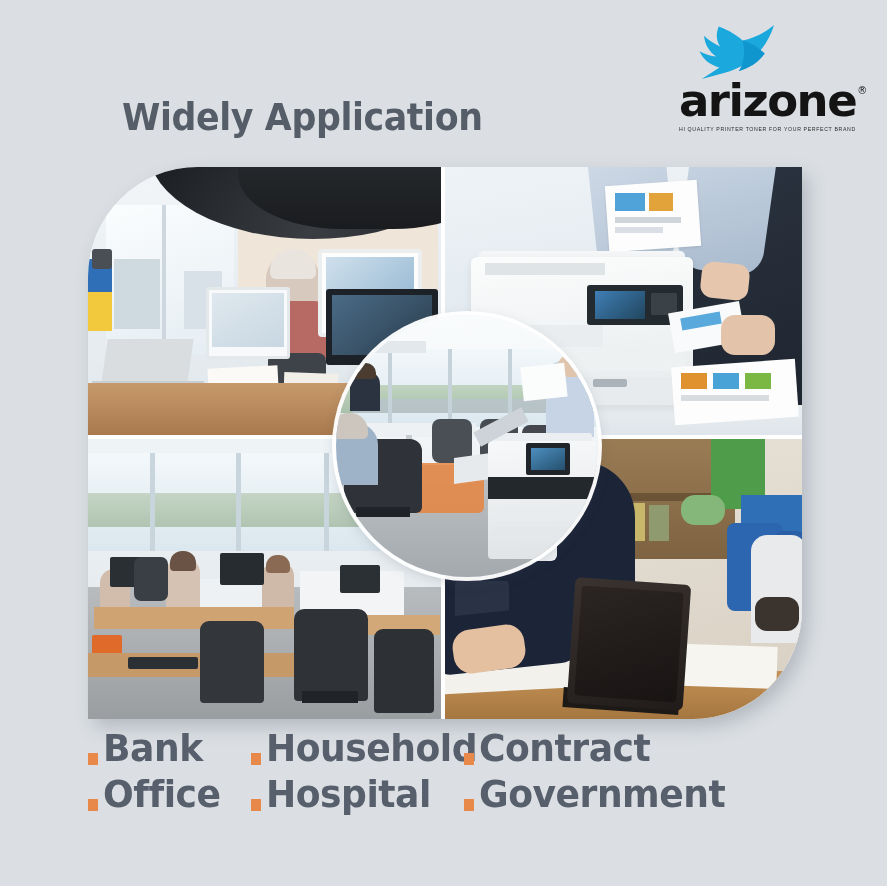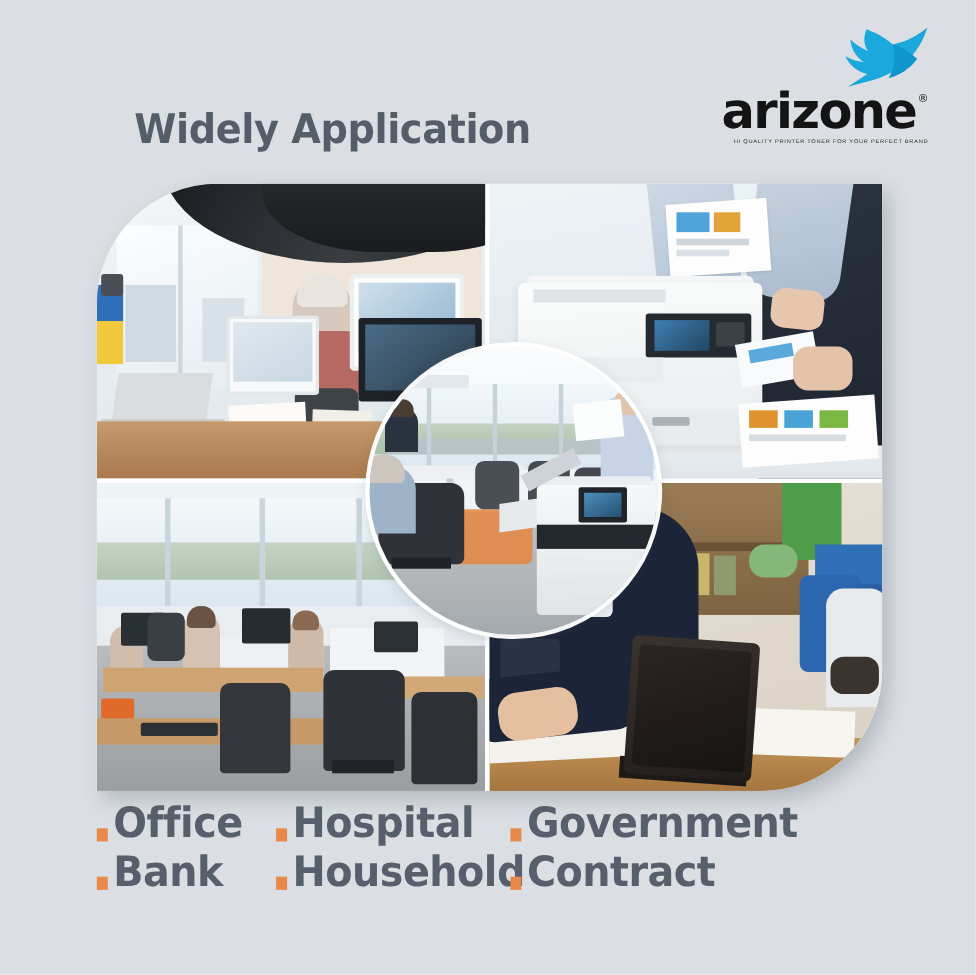--- a/index.html
+++ b/index.html
@@ -6,23 +6,23 @@
   html,body { width:887px; height:886px; }
   body {
     background:#dbdfe3;
     font-family:"Liberation Sans", sans-serif;
     position:relative;
     overflow:hidden;
   }
 
   
   .logo-block{
-    position:absolute; right:43px; top:22px;
+    position:absolute; right:58px; top:22px;
     width:150px; height:112px;
-    display:flex; flex-direction:column; align-items:flex-end;
+    display:flex; flex-direction:column; align-items:flex-start;
   }
   .bird-wrap{ width:96px; height:60px; position:relative; left:4px; }
   .bird-wrap svg{ width:100%; height:100%; display:block; }
   .brand-row{ display:flex; align-items:flex-start; line-height:1; margin-top:-2px;}
   .brand-word{
     font-family:"DejaVu Sans", sans-serif;
     font-weight:bold;
     font-size:45px;
     letter-spacing:-1.5px;
     color:#141414;
@@ -464,42 +464,42 @@
       <div class="b c-prnscr"></div>
     <div class="b c-prnblk"></div>
     <div class="b c-prnt1"></div>
       <div class="b c-prnt2"></div>
     <div class="b c-arm"></div>
   </div>
 </div>
 
 <div class="keywords">
 
+  <div class="kw-row r1">
+    <div class="kw c1">
+      <span class="dot"></span>
+      <span class="txt">Bank</span>
+    </div>
+    <div class="kw c2">
+      <span class="dot"></span>
+      <span class="txt">Household</span>
+    </div>
+    <div class="kw c3">
+      <span class="dot"></span>
+      <span class="txt">Contract</span>
+    </div>
+  </div>
+
   <div class="kw-row r2">
     <div class="kw c1">
       <span class="dot"></span>
       <span class="txt">Office</span>
     </div>
     <div class="kw c2">
       <span class="dot"></span>
       <span class="txt">Hospital</span>
     </div>
     <div class="kw c3">
       <span class="dot"></span>
       <span class="txt">Government</span>
     </div>
   </div>
-
-  <div class="kw-row r1">
-    <div class="kw c1">
-      <span class="dot"></span>
-      <span class="txt">Bank</span>
-    </div>
-    <div class="kw c2">
-      <span class="dot"></span>
-      <span class="txt">Household</span>
-    </div>
-    <div class="kw c3">
-      <span class="dot"></span>
-      <span class="txt">Contract</span>
-    </div>
-  </div>
 </div>
 
 </body></html>

